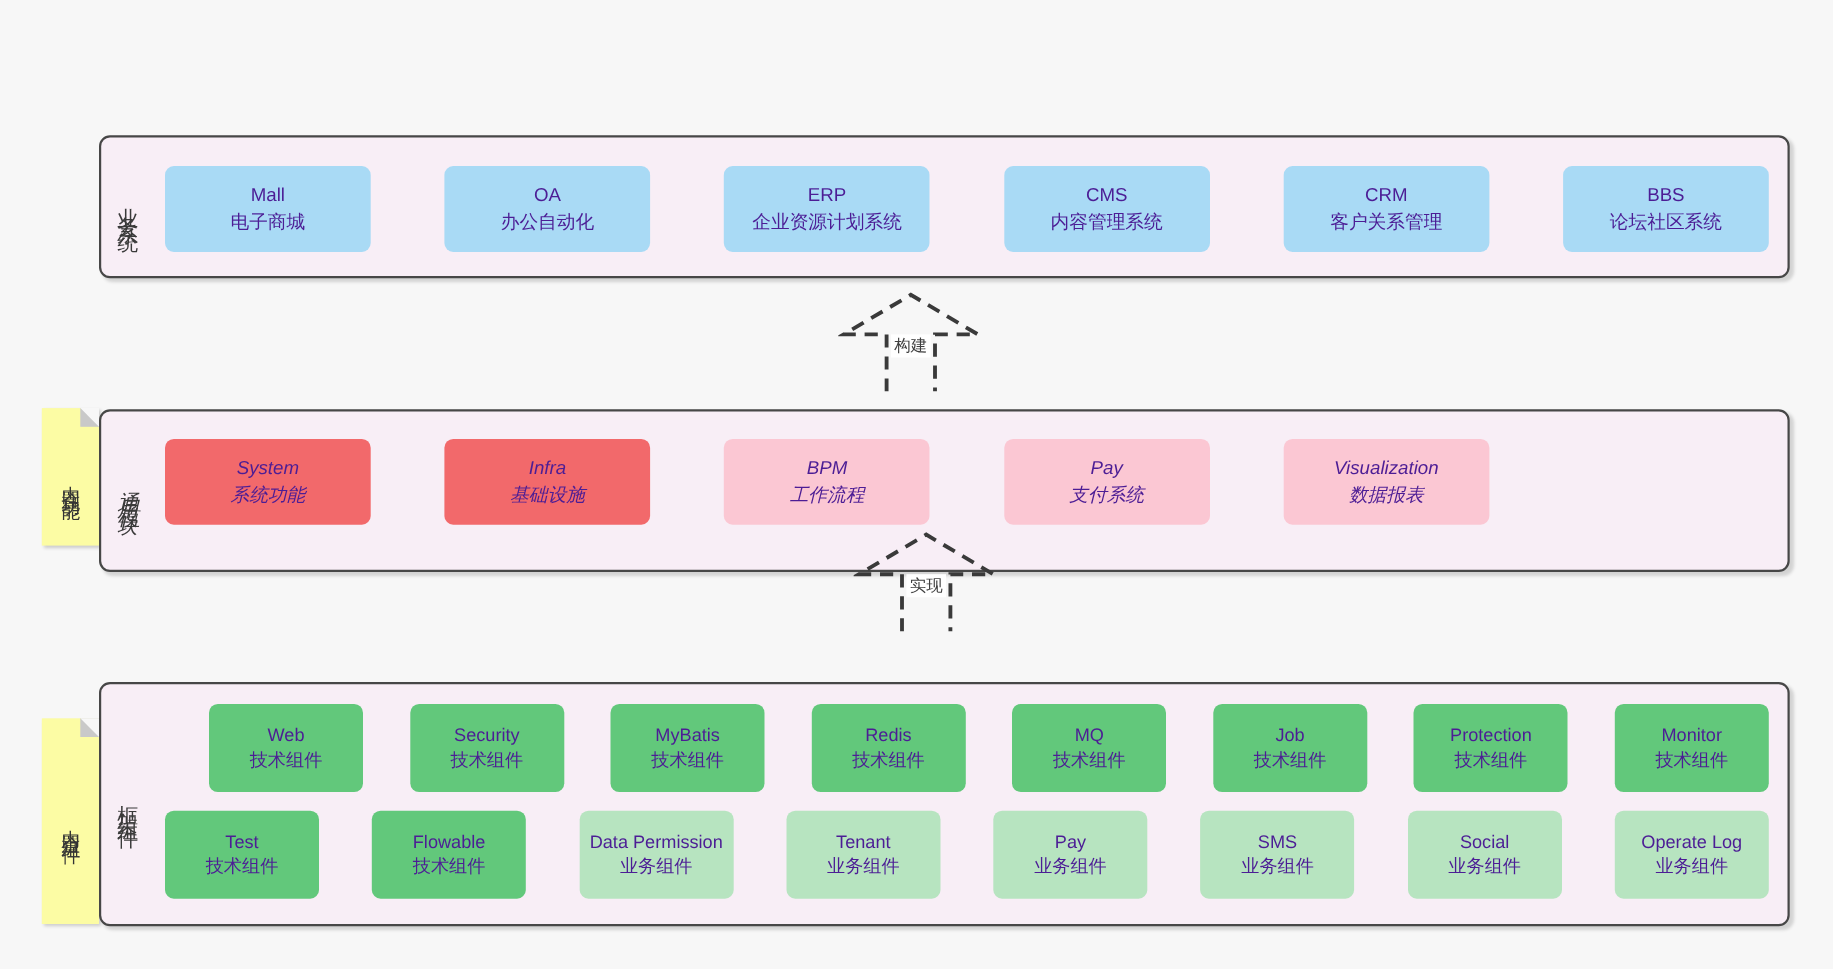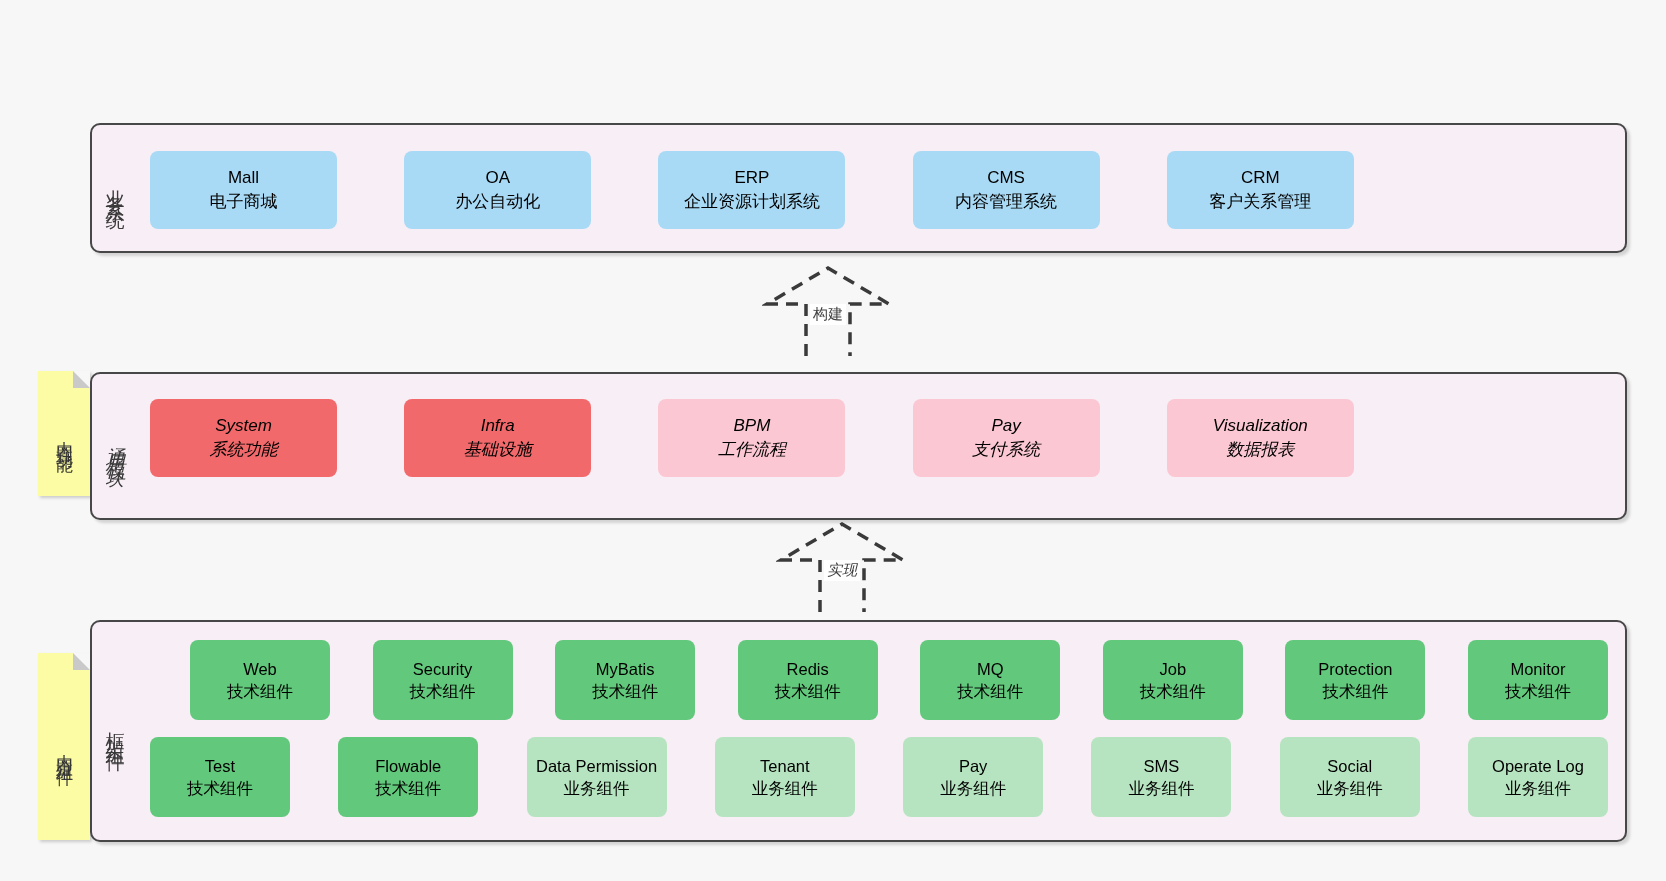--- a/index.html
+++ b/index.html
@@ -42,21 +42,21 @@
   #layer-framework .row1{top:18px;padding-left:40px;}
   #layer-framework .row2{top:115px;}
 
   .box{
     height:78px;
     border-radius:8px;
     display:flex;flex-direction:column;
     align-items:center;justify-content:center;
     text-align:center;
     font-size:17px;line-height:1.4;
-    color:#000000;
+    color:#4c1d95;
     padding:2px 6px;box-sizing:border-box;
   }
   #layer-framework .box{height:80px;font-size:16.5px;line-height:1.35;}
   .blue{background:#a9daf5;}
   .red{background:#f2696b;}
   .pink{background:#fbc7d3;}
   .green{background:#62c87b;}
   .lightgreen{background:#b7e4c0;}
 
   .sticky{
@@ -74,21 +74,21 @@
   }
   .sticky .vtext{
     writing-mode:vertical-rl;text-orientation:upright;
     font-size:17px;color:#333;
     letter-spacing:5px;line-height:22px;
     margin-top:8px;
   }
 
   .arrow{position:absolute;width:132px;height:92px;}
   #arrow-build{left:762px;top:264px;}
-  #arrow-implement{left:776px;top:520px;font-style:italic;}
+  #arrow-implement{left:776px;top:482px;}
   .arrow svg{position:absolute;left:0;top:0;}
   .arrow-label{
     position:absolute;left:50%;top:40px;
     transform:translateX(-50%);
     background:#ffffff;
     font-size:15px;color:#404040;
     padding:1px 3px;white-space:nowrap;
   }
 </style>
 </head>
@@ -119,20 +119,24 @@
         <span>企业资源计划系统</span>
       </div>
       <div class="box blue">
         <span>CMS</span>
         <span>内容管理系统</span>
       </div>
       <div class="box blue">
         <span>CRM</span>
         <span>客户关系管理</span>
       </div>
+      <div class="box blue">
+        <span>BBS</span>
+        <span>论坛社区系统</span>
+      </div>
     </div>
   </section>
 
   <div class="arrow" id="arrow-build">
     <svg width="132" height="92" viewBox="0 0 132 92">
       <path d="M44,92 L44,40 L5,40 L66,4 L127,40 L88,40 L88,92" fill="none" stroke="#3a3a3a" stroke-width="3.5" stroke-dasharray="12,8"></path>
     </svg>
     <span class="arrow-label">构建</span>
   </div>
 

